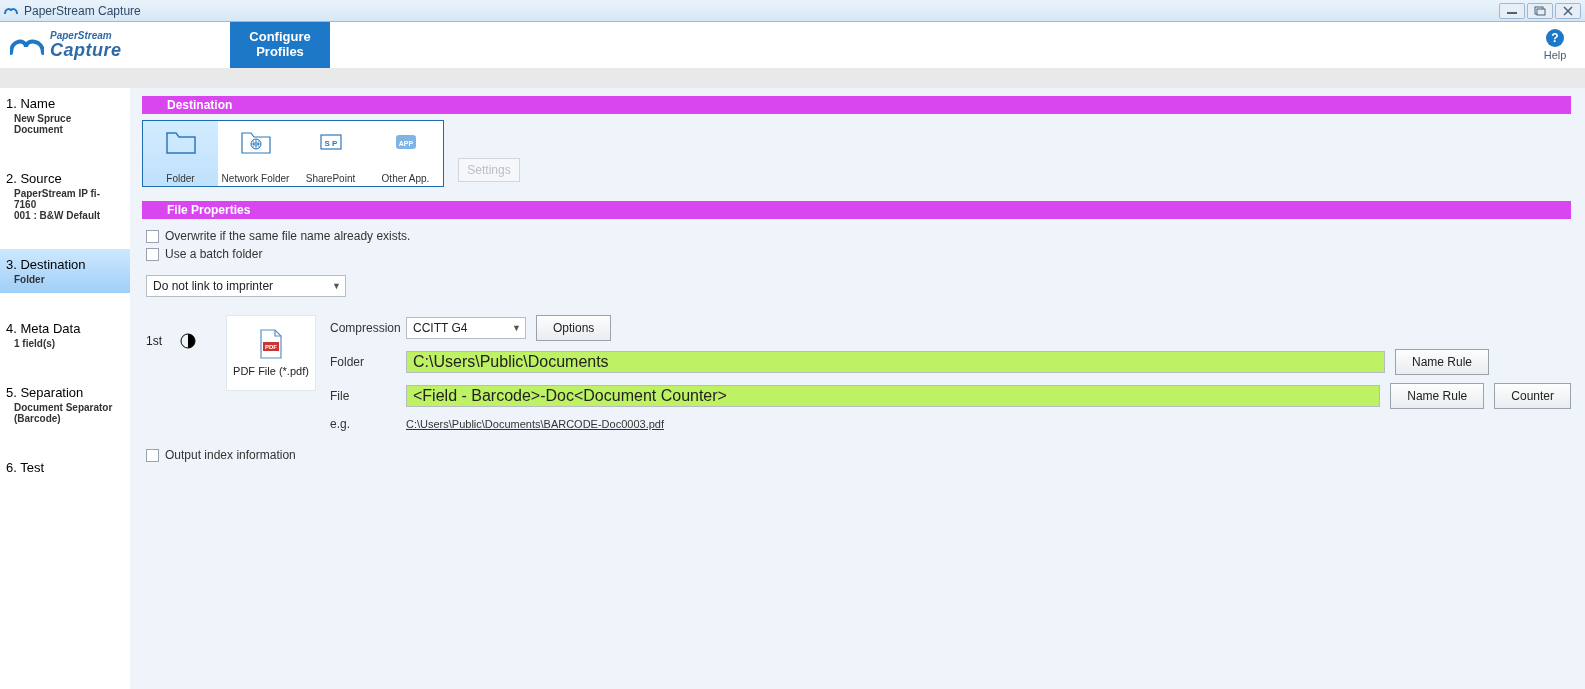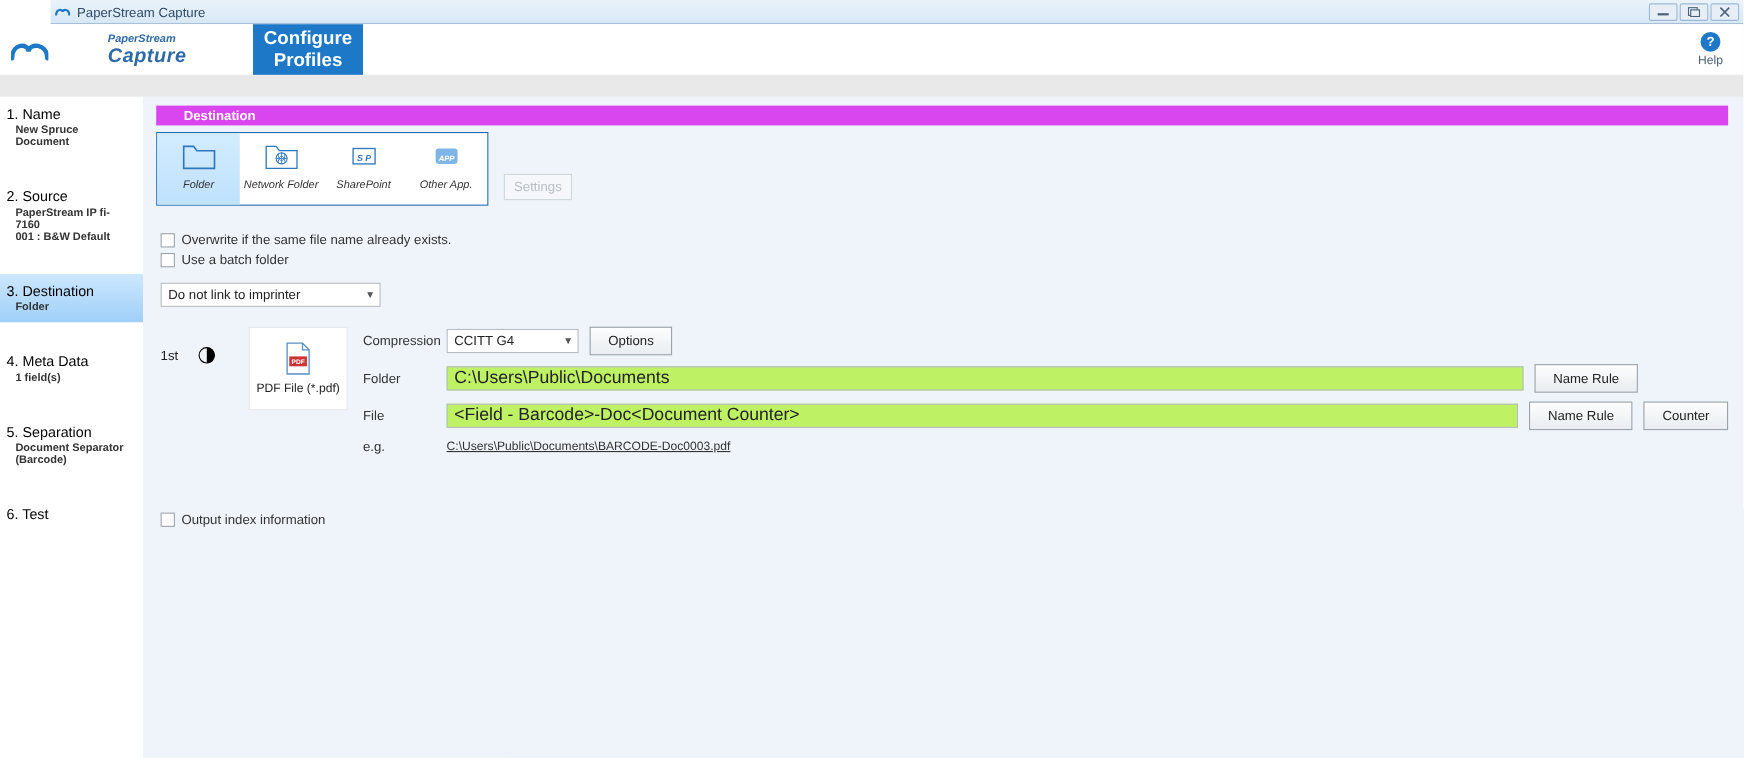--- a/index.html
+++ b/index.html
@@ -1,32 +1,32 @@
 <!DOCTYPE html>
 <html><head>
 <meta charset="utf-8">
 <style>
   * { box-sizing: border-box; }
   html, body { margin:0; padding:0; width:1585px; height:689px; font-family: "Segoe UI", Tahoma, sans-serif; font-size:12px; color:#222; background:#fff; overflow:hidden; }
 
   
-  .titlebar { height:22px; background:linear-gradient(#eaf3fb,#d7e7f5); border-bottom:1px solid #9fb9d4; display:flex; align-items:center; padding:0 4px;margin-left:46px; }
+  .titlebar { height:22px; background:linear-gradient(#eaf3fb,#d7e7f5); border-bottom:1px solid #9fb9d4; display:flex; align-items:center; padding:0 4px; }
   .titlebar .app-ico { width:14px; height:14px; margin-right:6px; display:inline-flex; }
   .titlebar .title { color:#2d4a67; font-size:12px; }
   .titlebar .spacer { flex:1; }
   .titlebar .win-btn { width:26px; height:16px; margin-left:2px; background:#e7eef6; border:1px solid #9fb9d4; border-radius:2px; display:inline-flex; align-items:center; justify-content:center; color:#4a6177; font-size:10px; }
 
   
   .header { height:46px; background:#fff; display:flex; align-items:stretch; }
-  .header .logo-box { width:230px; display:flex; align-items:center; padding-left:10px;gap:48px; }
+  .header .logo-box { width:230px; display:flex; align-items:center; padding-left:10px; }
   .logo-mark { width:34px; height:24px; margin-right:6px; }
   .logo-text { display:flex; flex-direction:column; line-height:1; }
   .logo-text .top { font-size:10px; font-weight:bold; font-style:italic; color:#2f6aa8; }
   .logo-text .bot { font-size:18px; font-weight:bold; font-style:italic; color:#2f6aa8; letter-spacing:0.5px; }
-  .header .tab-btn { width:100px; background:#1d78c7; color:#fff; display:flex; flex-direction:column; align-items:center; justify-content:center; font-size:17px; font-weight:600; line-height:1.15; cursor:pointer; }
+  .header .tab-btn { width:100px; background:#1d78c7; color:#fff; display:flex; flex-direction:column; align-items:center; justify-content:center; font-size:13px; font-weight:600; line-height:1.15; cursor:pointer; }
   .header .flex { flex:1; }
   .header .help-box { width:50px; display:flex; flex-direction:column; align-items:center; justify-content:center; padding-right:10px; }
   .help-ico { width:18px; height:18px; border-radius:50%; background:#1d78c7; color:#fff; display:flex; align-items:center; justify-content:center; font-size:12px; font-weight:bold; }
   .help-lbl { font-size:11px; color:#4a6177; margin-top:2px; }
 
   .gray-strip { height:20px; background:#e9e9e9; }
 
   .body { display:flex; height:calc(689px - 22px - 46px - 20px); }
 
   
@@ -34,21 +34,21 @@
   .nav-item { padding:8px 8px 8px 6px; cursor:pointer; }
   .nav-item.selected { background:linear-gradient(#cde8ff,#9fcff8); }
   .nav-item .nt { font-size:13px; color:#000; }
   .nav-item .ns { font-size:10px; color:#333; margin-left:8px; line-height:1.1; margin-top:2px;font-weight:bold; }
   .nav-gap { height:20px; }
 
   
   .main { flex:1; background:#eef4f9; padding:8px 14px 14px 12px; overflow:auto; }
   .section-bar { background:#d946ef; color:#fff; font-weight:bold; font-size:12px; padding:2px 25px; }
   .dest-box { border:1px solid #1f6bb0; display:inline-flex; background:#fff; margin-top:6px; }
-  .dest-opt { width:75px; height:65px; display:flex; flex-direction:column; align-items:center; justify-content:space-between; padding:8px 2px 12px 2px; cursor:pointer;font-style:italic; }
+  .dest-opt { width:75px; height:65px; display:flex; flex-direction:column; align-items:center; justify-content:space-between; padding:8px 2px 2px 2px; cursor:pointer; }
   .dest-opt:first-child { background:linear-gradient(#d3ecff,#bfe1fc); }
   .dest-opt .ico { width:32px; height:26px; display:flex; align-items:center; justify-content:center; }
   .dest-opt .lab { font-size:10px; color:#333; text-align:center; }
   .settings-btn { margin-left:14px; margin-top:44px; width:62px; height:24px; background:#f5f7fa; border:1px solid #d0d6dc; color:#b9bfc5; display:inline-flex; align-items:center; justify-content:center; vertical-align:top; cursor:default; }
   .dest-row { display:flex; align-items:flex-start; }
 
   .fp-body { padding:10px 0 0 4px; }
   .chk-row { display:flex; align-items:center; margin-bottom:4px; }
   .chk { width:13px; height:13px; background:#fff; border:1px solid #9aa3ab; margin-right:6px; display:inline-block; }
   .chk-row label { font-size:12px; color:#333; }
@@ -65,21 +65,21 @@
   .fb-filetype { width:90px; height:76px; background:#fff; border:1px solid #e2e7ec; display:flex; flex-direction:column; align-items:center; justify-content:center; margin-right:14px; cursor:pointer; }
   .fb-filetype .pdf-ico { width:26px; height:30px; position:relative; }
   .fb-filetype .flabel { font-size:11px; margin-top:6px; }
   .fb-grid { flex:1; }
   .grow { display:flex; align-items:center; margin-bottom:8px; }
   .glabel { width:76px; font-size:12px; color:#333; }
   .txt { height:22px; background:#bef264; border:1px solid #b5bcc3; padding:0 6px; font-size:16px; flex:1; display:flex; align-items:center; }
   .btn { height:26px; background:linear-gradient(#fdfdfd,#e9edf1); border:1px solid #9aa3ab; padding:0 16px; font-size:12px; display:inline-flex; align-items:center; justify-content:center; cursor:pointer; margin-left:10px; min-width:72px; }
   .eg { font-size:11px; color:#333;text-decoration:underline; }
 
-  .out-chk { margin-top:52px; }
+  .out-chk { margin-top:17px; }
 </style>
 </head>
 <body>
 
 <div class="titlebar">
   <span class="app-ico">
     <svg viewBox="0 0 14 14">
         <path d="M1 10 C1 4 7 4 7 7 C7 4 13 4 13 10" fill="none" stroke="#1d78c7" stroke-width="2"></path>
       </svg>
   </span>
@@ -201,20 +201,21 @@
                 <text x="16" y="17" font-size="7" text-anchor="middle" fill="#fff" font-family="Arial" font-weight="bold">APP</text>
               </svg>
           </span>
           <span class="lab">Other App.</span>
         </div>
       </div>
       <span class="settings-btn">Settings</span>
     </div>
 
     <div style="height:14px;"></div>
+    <div class="section-bar">File Properties</div>
 
     <div class="fp-body">
       <div class="chk-row">
         <span class="chk"></span>
         <label>Overwrite if the same file name already exists.</label>
       </div>
       <div class="chk-row">
         <span class="chk"></span>
         <label>Use a batch folder</label>
       </div>

